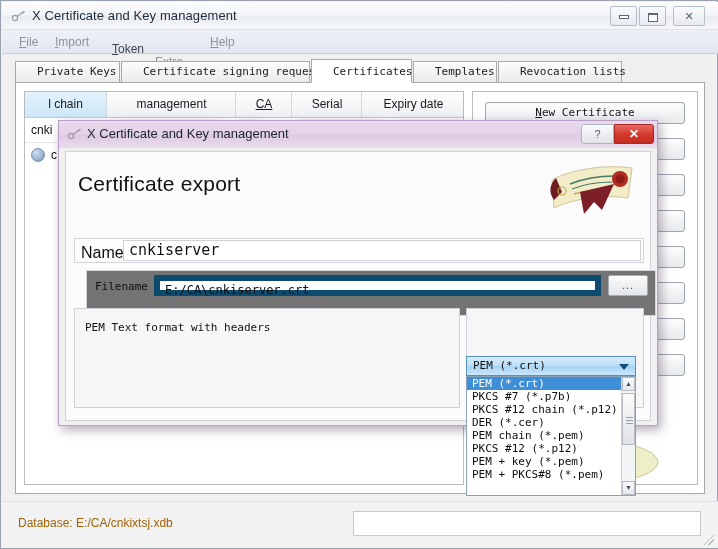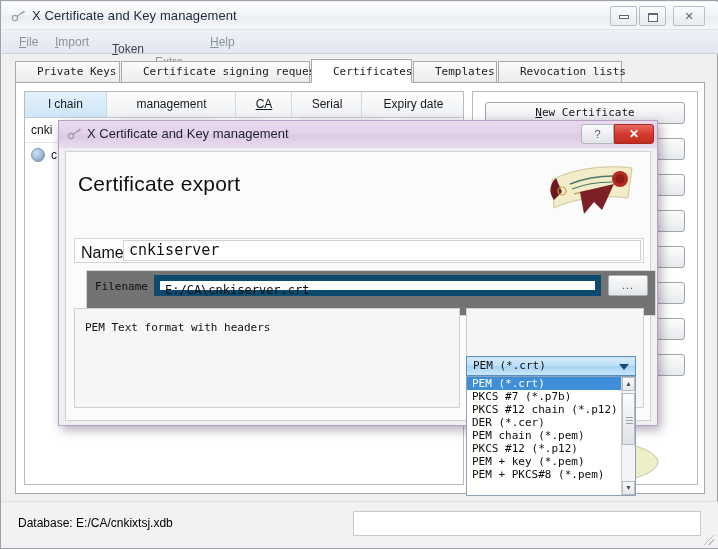--- a/index.html
+++ b/index.html
@@ -166,21 +166,21 @@
 
   
   #statusbar {
     position: absolute; left: 1px; top: 500px;
     width: 716px; height: 47px;
     background: #f2f2f2;
     border-top: 1px solid #dcdfe3;
   }
   #db-label {
     position: absolute; left: 16px; top: 14px;
-    font-size: 12px; color: #000000;
+    font-size: 12px; color: #a16207;
   }
   #status-field {
     position: absolute; left: 351px; top: 9px;
     width: 348px; height: 25px;
     background: #ffffff;
     border: 1px solid #c4c9cf;
   }
   #grip { position: absolute; right: 4px; bottom: 3px; width: 10px; height: 10px;
           background:
             linear-gradient(135deg, transparent 46%, #b8bcc2 46%, #b8bcc2 54%, transparent 54%),

